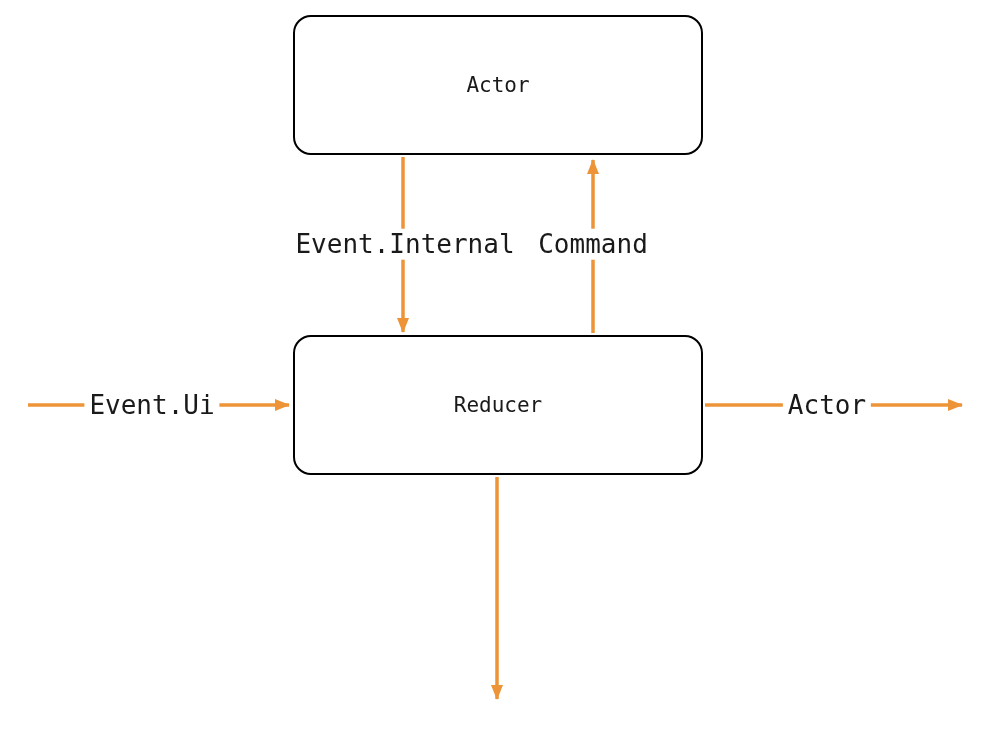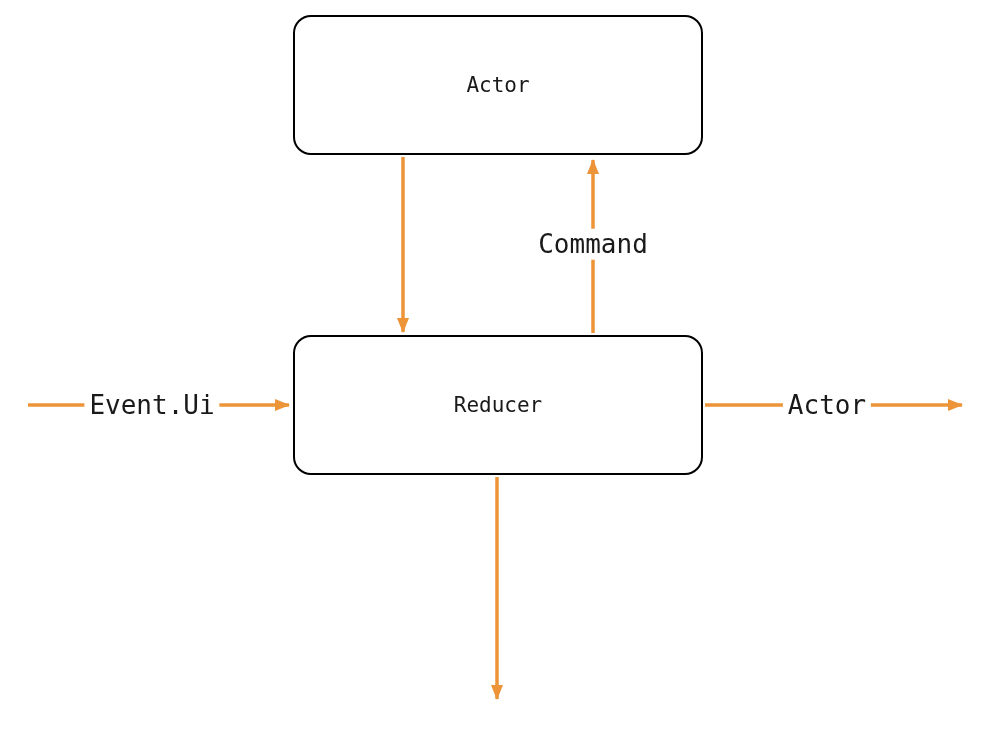--- a/index.html
+++ b/index.html
@@ -84,20 +84,21 @@
   </svg>
 
   <div class="node node-actor">
     <span>Actor</span>
   </div>
 
   <div class="node node-reducer">
     <span>Reducer</span>
   </div>
 
+  <div class="edge-label lbl-event-internal">Event.Internal</div>
 
   <div class="edge-label lbl-command">Command</div>
 
   <div class="edge-label lbl-event-ui">Event.Ui</div>
 
   <div class="edge-label lbl-state">Actor</div>
 
 
 </div>
 

